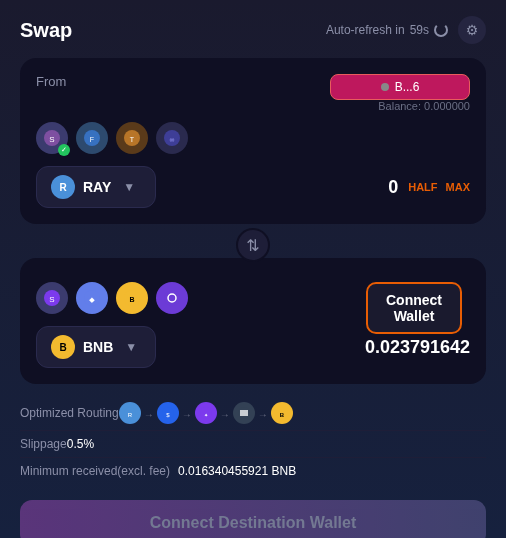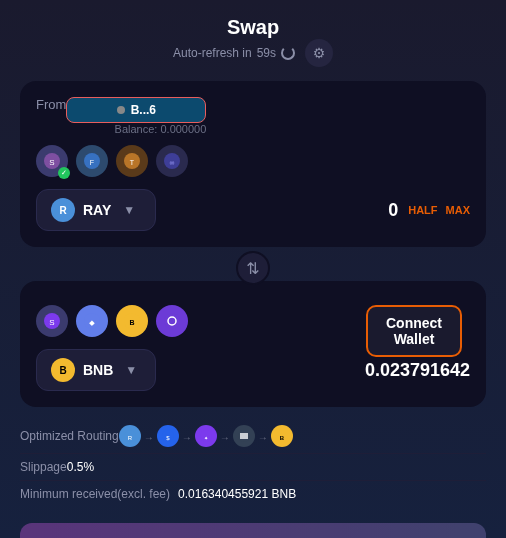--- a/index.html
+++ b/index.html
@@ -16,21 +16,20 @@
       height: 538px;
       background: linear-gradient(180deg, #1a1a2e 0%, #16213e 100%);
       padding: 16px 20px;
       position: relative;
     }
     .header {
       display: flex;
       align-items: center;
       justify-content: space-between;
       margin-bottom: 14px;
-      flex-direction: column;
     }
     .header-title {
       font-size: 20px;
       font-weight: 700;
       color: #fff;
     }
     .header-right {
       display: flex;
       align-items: center;
       gap: 10px;
@@ -69,32 +68,31 @@
       border-radius: 16px;
       padding: 16px;
       margin-bottom: 8px;
     }
     .card-label {
       font-size: 13px;
       color: #8b8fa8;
       margin-bottom: 10px;
     }
     .wallet-badge {
-      background: #0c4a6e;
+      background: #be185d;
       border: 1.5px solid #e85d5d;
       border-radius: 8px;
       padding: 5px 12px;
       font-size: 12px;
       color: #fff;
       display: flex;
       align-items: center;
       gap: 6px;
       min-width: 140px;
       justify-content: center;
-      font-weight: bold;
     }
     .wallet-dot {
       width: 8px;
       height: 8px;
       background: #888;
       border-radius: 50%;
     }
     .balance-text {
       font-size: 11px;
       color: #6b6f85;
@@ -357,21 +355,21 @@
         <span class="refresh-icon"></span>
       </div>
       <div class="gear-btn">
         <span>⚙</span>
       </div>
     </div>
   </div>
 
   
   <div class="swap-card">
-    <div style="display:flex; align-items:flex-start;">
+    <div style="display:flex; justify-content:space-between; align-items:flex-start;">
       <span class="card-label">From</span>
       <div>
         <div class="wallet-badge">
           <div class="wallet-dot"></div>
           <span>B...6</span>
         </div>
         <div class="balance-text">
           <span>Balance:</span>
           <span>0.000000</span>
         </div>

